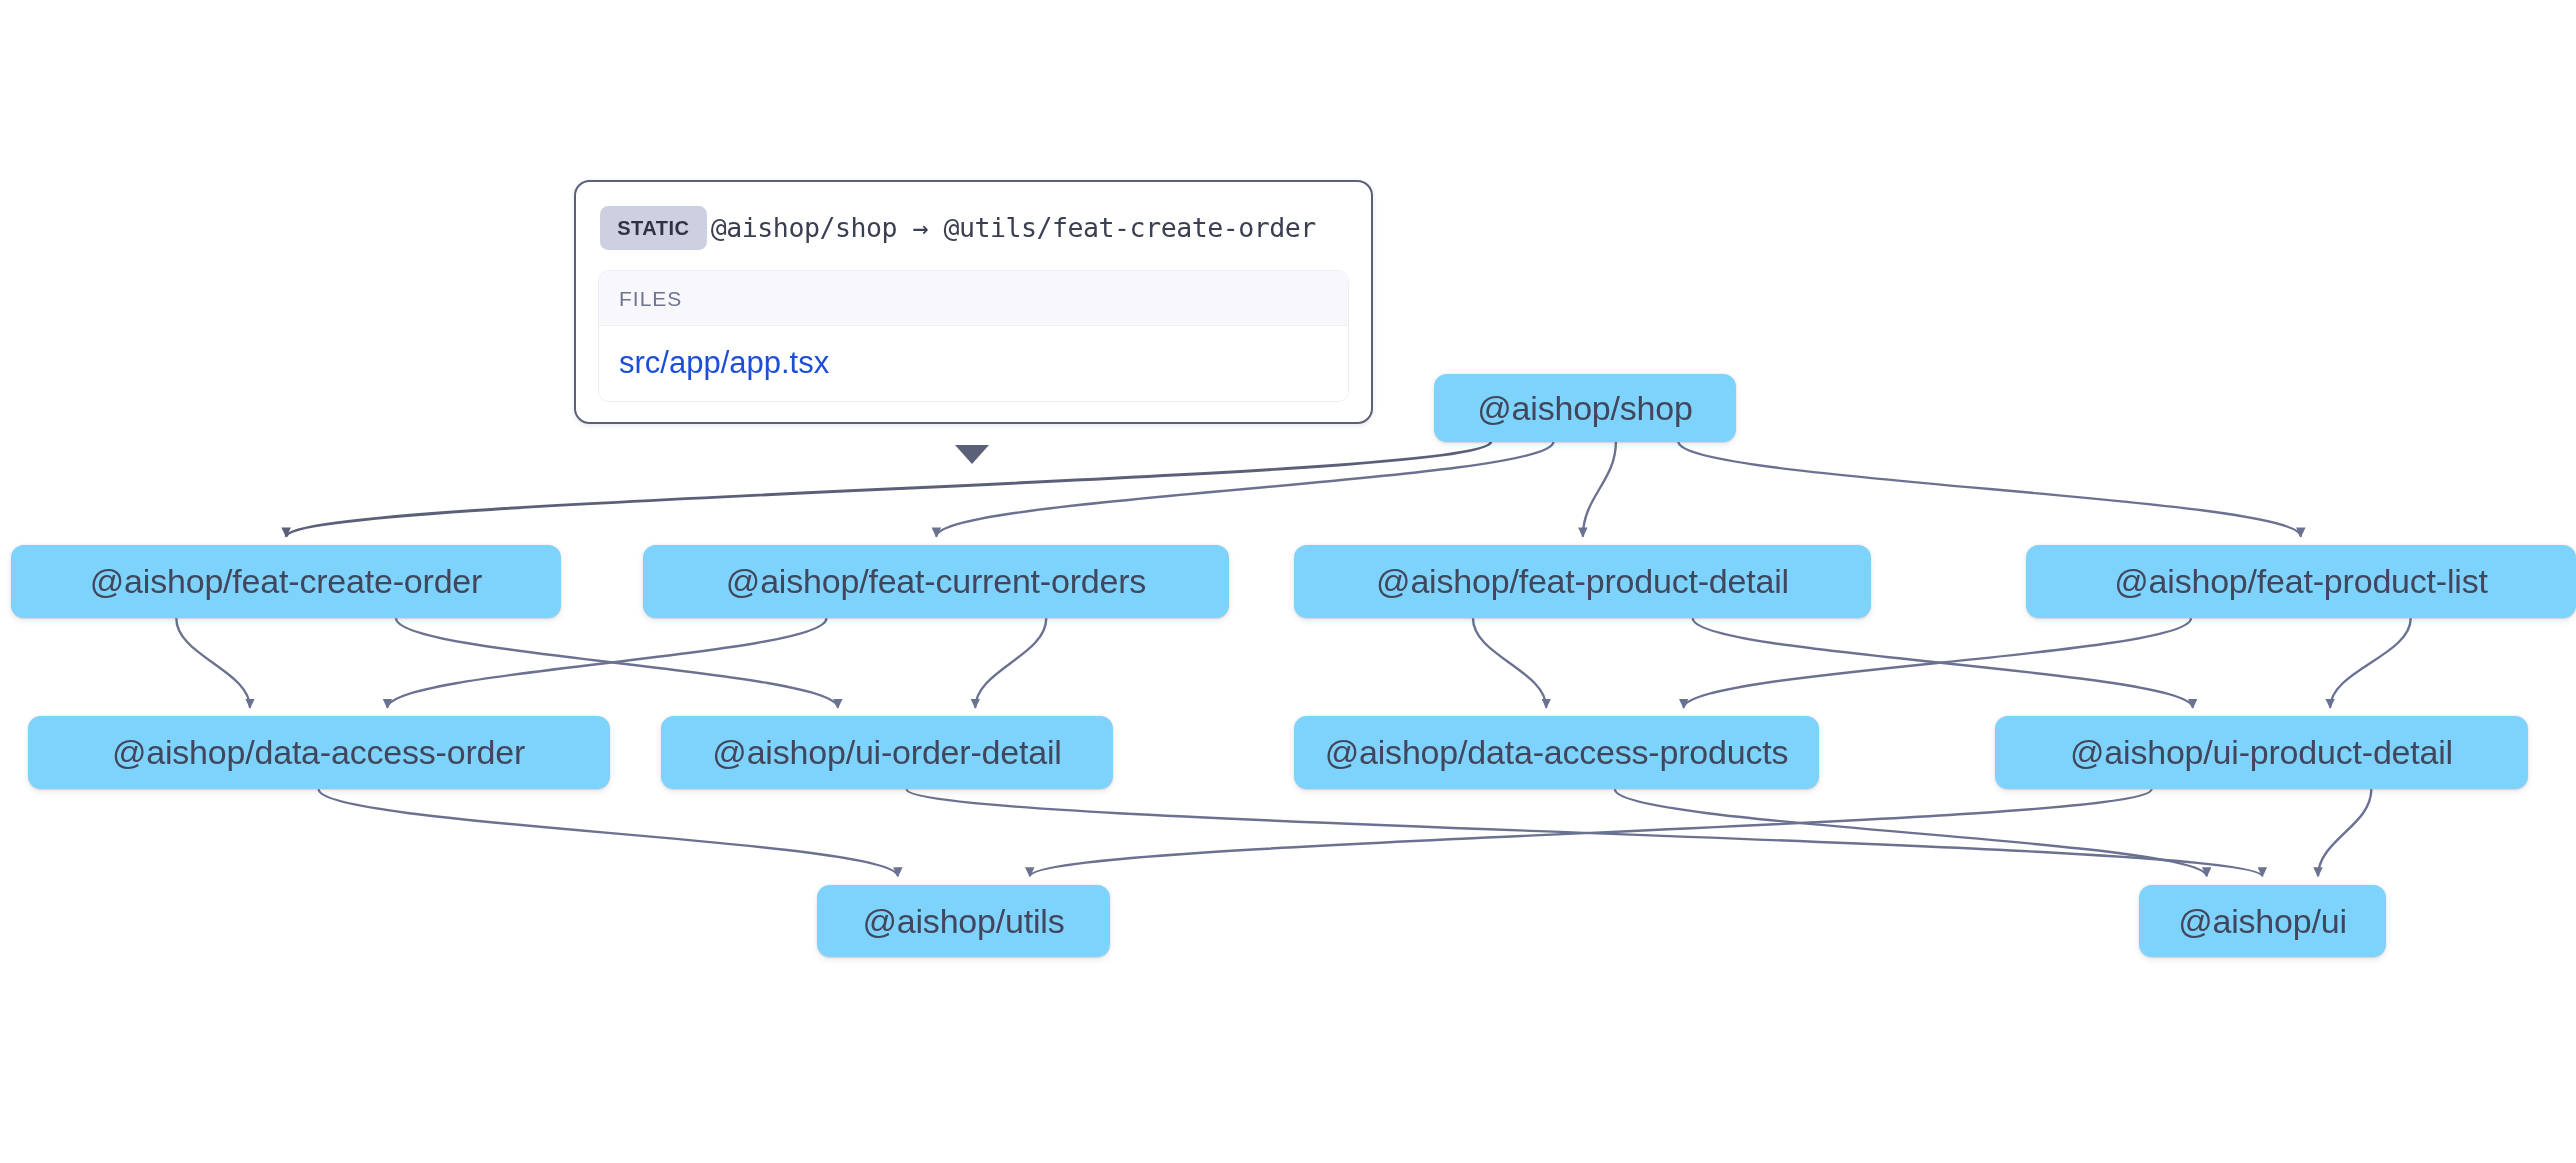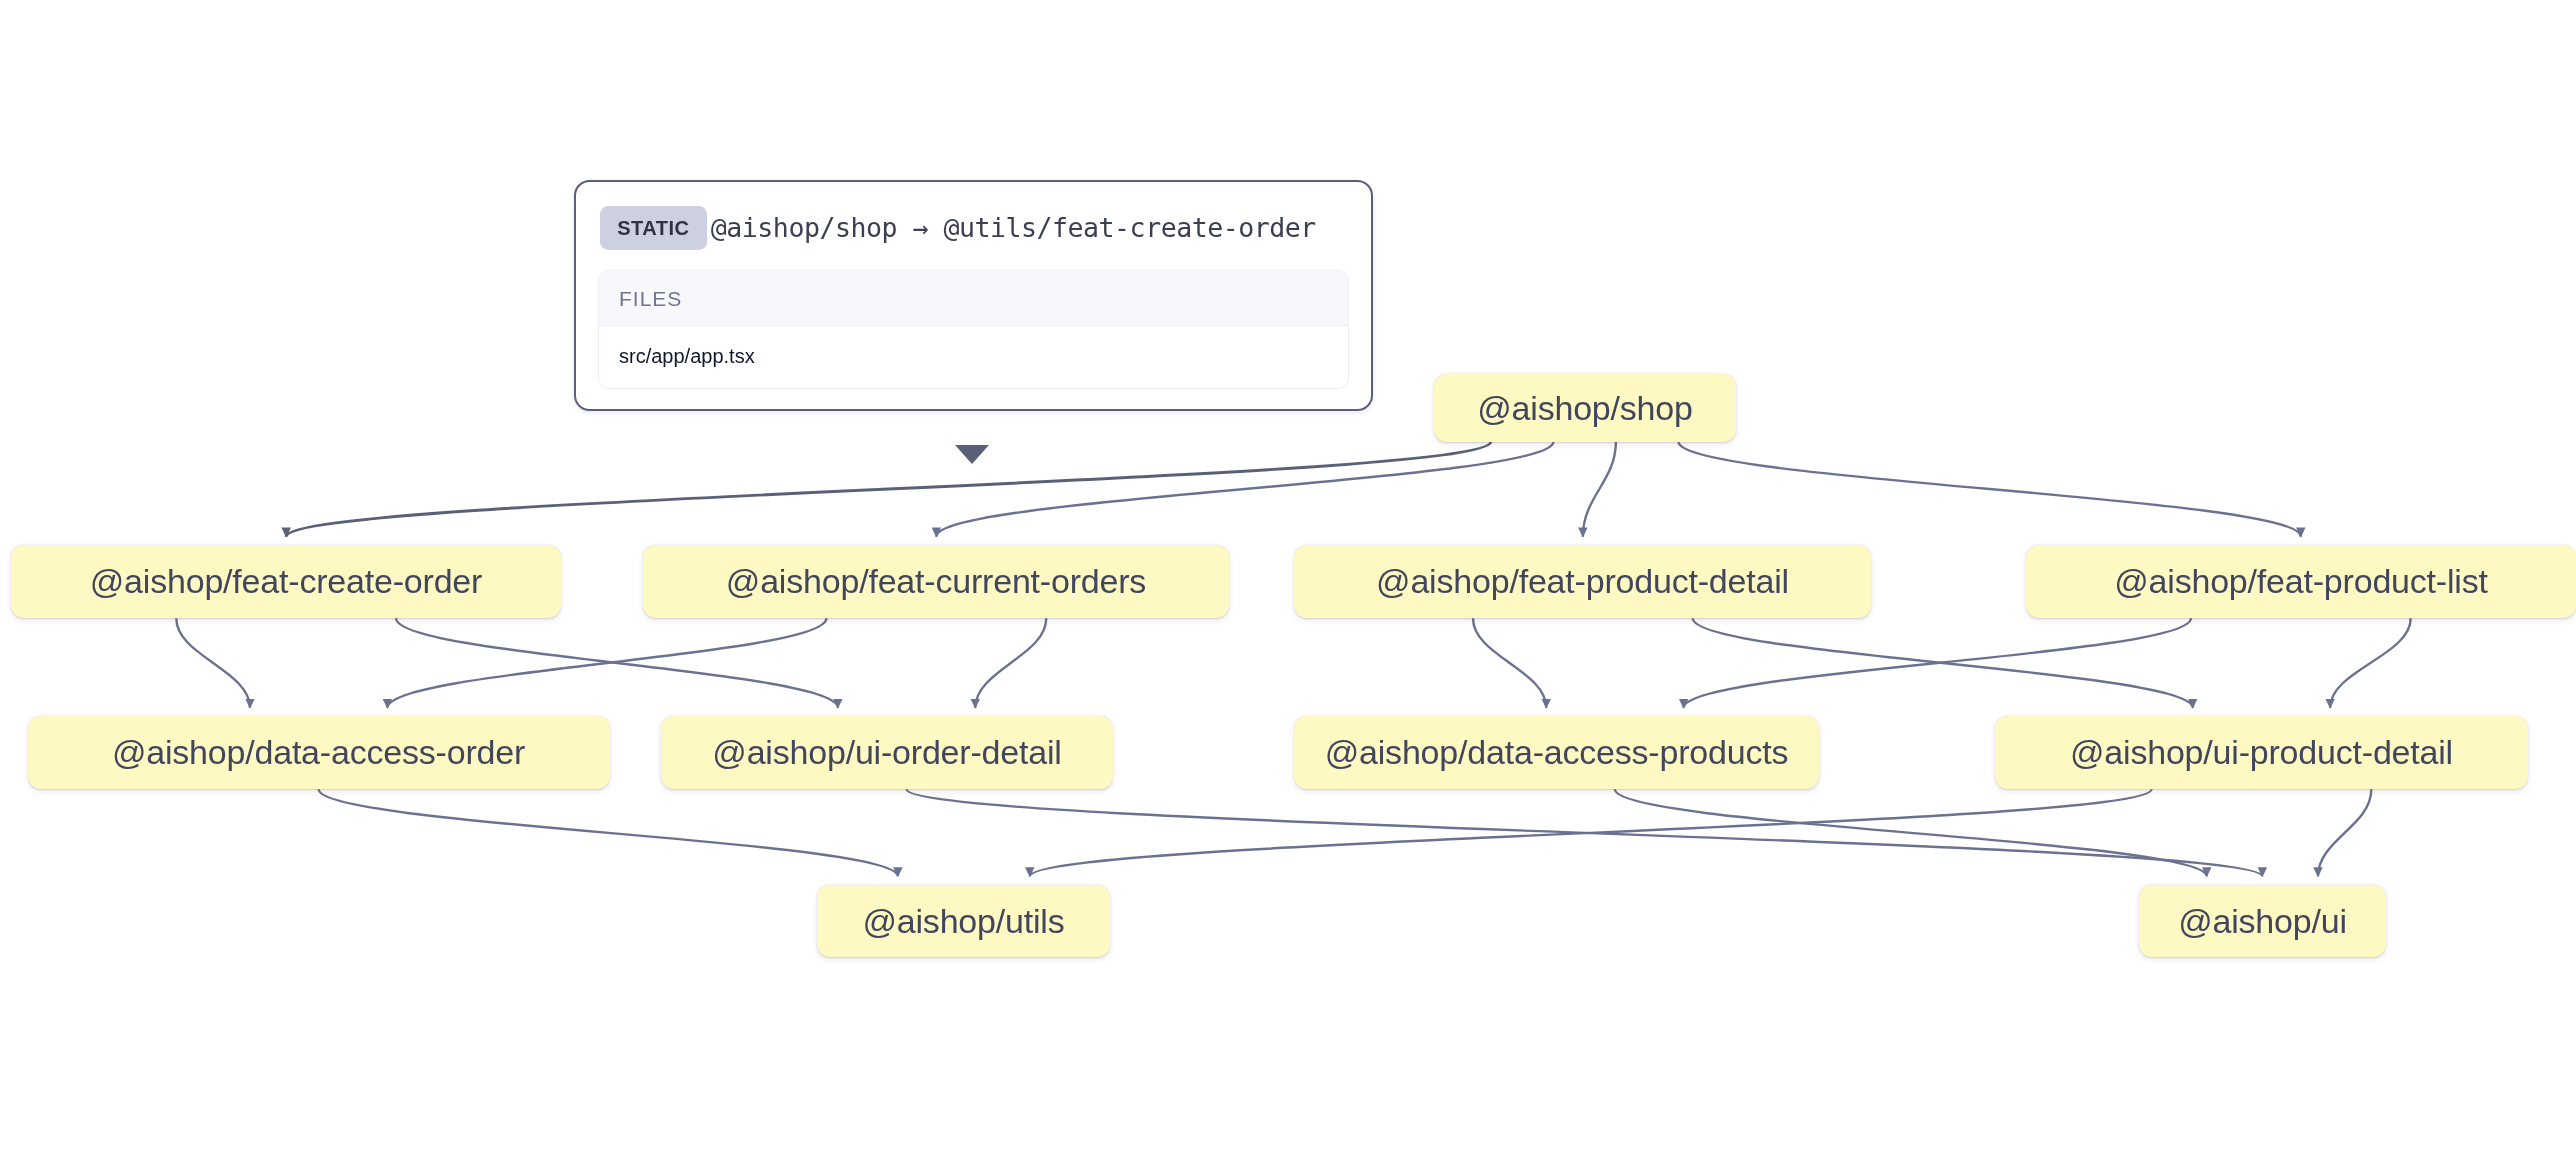--- a/index.html
+++ b/index.html
@@ -12,21 +12,21 @@
   }
   #stage{position:absolute;left:0;top:0;width:2576px;height:1163px;}
 
   
   #edges{position:absolute;left:0;top:0;width:2576px;height:1163px;pointer-events:none;}
 
   
   .node{
     position:absolute;
     box-sizing:border-box;
-    background:#fef9c3;
+    background:#7dd3fc;
     border-radius:13px;
     display:flex;align-items:center;justify-content:center;
     color:#42465c;
     font-size:34px;
     letter-spacing:-0.2px;
     white-space:nowrap;
     box-shadow:0 0.9px 1.8px rgba(40,44,70,.16), 0 2.7px 6.4px rgba(40,44,70,.09);
     cursor:pointer;
     z-index:3;
   }
@@ -70,22 +70,22 @@
   }
   .tt-panel-head{
     background:#f8f8fc;
     border-bottom:1.8px solid #eeeff6;
     color:#6f7490;
     font-size:21px;
     letter-spacing:1px;
     padding:15.6px 20px 14.7px 20px;
   }
   .tt-file{
-    color:#0f172a;
-    font-size:20px;
+    color:#1d4ed8;
+    font-size:31px;
     padding:18.3px 20px 20px 20px;
     background:#ffffff;
   }
   
   #tt-pointer{
     position:absolute;
     left:955px;top:445px;
     width:0;height:0;
     border-left:17.4px solid transparent;
     border-right:17.4px solid transparent;

